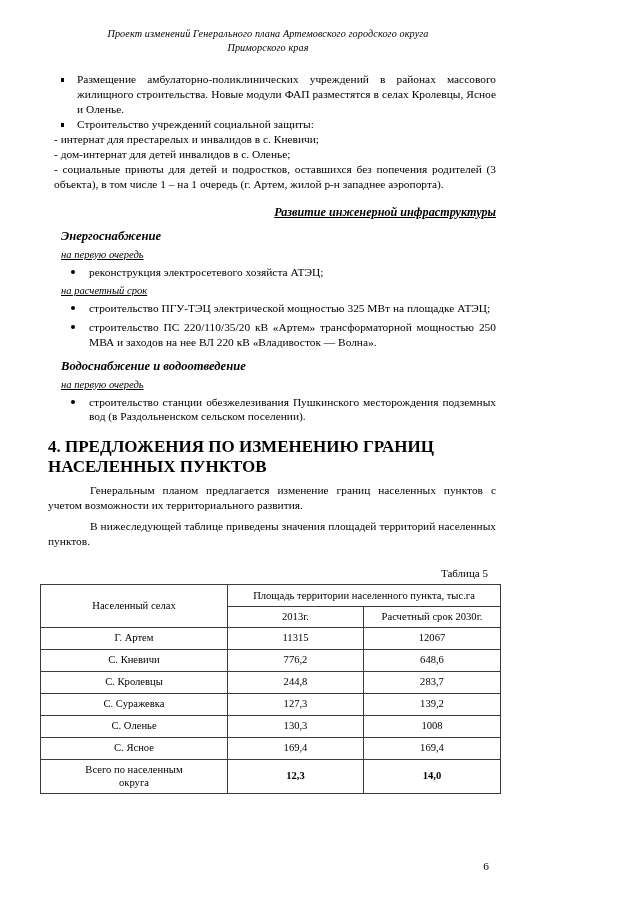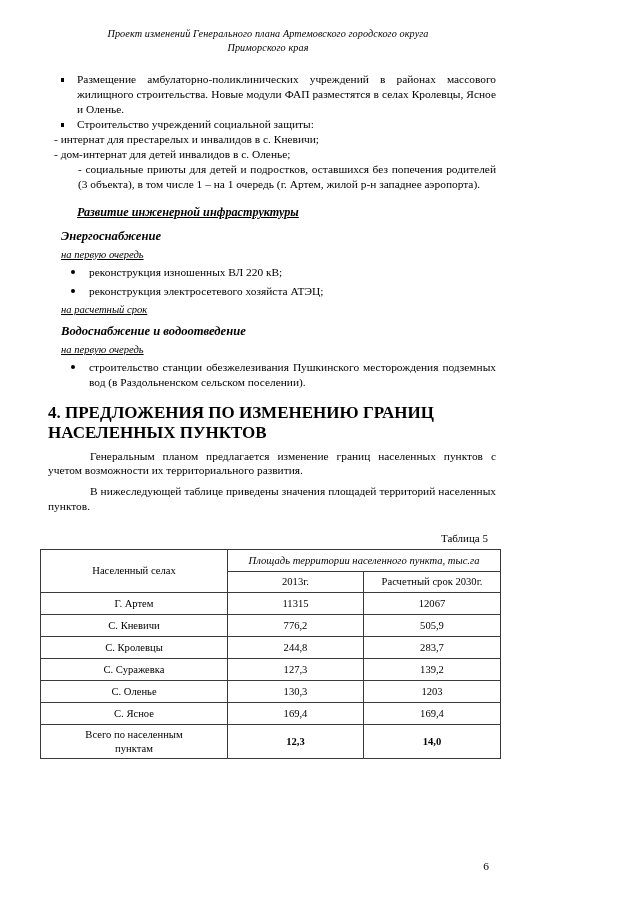--- a/index.html
+++ b/index.html
@@ -89,31 +89,31 @@
 
   .sub-line {
     font-size: 11.4px;
     line-height: 1.3;
     text-align: justify;
     margin: 0;
     padding-left: 6px;
   }
   .sub-line.just {
     text-align: justify;
-    margin-left: 24px;
   }
 
   
   .h-section {
     font-weight: bold;
     font-style: italic;
     font-size: 12.2px;
     text-decoration: underline;
     margin: 13px 0 0 0;
     padding-left: 29px;
+    text-align: right;
   }
   .h-sub {
     font-weight: bold;
     font-style: italic;
     font-size: 12.6px;
     margin: 9px 0 0 0;
     padding-left: 13px;
   }
   .h-stage {
     font-style: italic;
@@ -168,21 +168,21 @@
   table.areas .col-v2   { width: 137px; }
 
   table.areas tr.data td { height: 15px; }
   table.areas tr.total td {
     font-weight: bold;
   }
   table.areas tr.total td.name-cell {
     font-weight: normal;
     font-style: normal;
   }
-  table.areas td.hdr-span { padding: 4px 4px; font-style: italic; }
+  table.areas td.hdr-span { padding: 4px 4px; }
 
   
   .page-number {
     position: absolute;
     right: 47px;
     bottom: 33px;
     font-size: 11.4px;
   }
 </style>
 </head>
@@ -203,24 +203,27 @@
     </ul>
     <p class="sub-line">- интернат для престарелых и инвалидов в с. Кневичи;</p>
     <p class="sub-line">-  дом-интернат для детей инвалидов в с. Оленье;</p>
     <p class="sub-line just">-  социальные приюты для детей  и  подростков,  оставшихся  без  попечения родителей (3 объекта), в том числе 1 – на 1 очередь (г. Артем, жилой р-н  западнее аэропорта).</p>
 
     <p class="h-section">Развитие инженерной инфраструктуры</p>
 
     <p class="h-sub">Энергоснабжение</p>
     <p class="h-stage">на первую очередь</p>
     <ul class="dot">
-      <li>реконструкция изношенных ВЛ 220 кВ;</li>
       <li>реконструкция электросетевого хозяйста АТЭЦ;</li>
     </ul>
     <p class="h-stage">на расчетный срок</p>
+    <ul class="dot">
+      <li>строительство  ПГУ-ТЭЦ  электрической  мощностью  325  МВт  на  площадке АТЭЦ;</li>
+      <li>строительство ПС 220/110/35/20 кВ «Артем»  трансформаторной мощностью 250 МВА и заходов на нее ВЛ 220 кВ «Владивосток — Волна».</li>
+    </ul>
 
     <p class="h-sub">Водоснабжение и водоотведение</p>
     <p class="h-stage">на первую очередь</p>
     <ul class="dot">
       <li>строительство  станции  обезжелезивания  Пушкинского  месторождения  подземных вод (в Раздольненском сельском поселении).</li>
     </ul>
 
     <p class="h-numbered">4. ПРЕДЛОЖЕНИЯ ПО ИЗМЕНЕНИЮ ГРАНИЦ НАСЕЛЕННЫХ ПУНКТОВ</p>
     <p class="para">Генеральным планом предлагается изменение границ населенных пунктов с учетом возможности их территориального развития.</p>
     <p class="para">В нижеследующей таблице  приведены значения площадей территорий населенных пунктов.</p>
@@ -244,47 +247,47 @@
         </tr>
 
         <tr class="data">
           <td>Г. Артем</td>
           <td>11315</td>
           <td>12067</td>
         </tr>
         <tr class="data">
           <td>С. Кневичи</td>
           <td>776,2</td>
-          <td>505,9</td>
+          <td>648,6</td>
         </tr>
         <tr class="data">
           <td>С. Кролевцы</td>
           <td>244,8</td>
           <td>283,7</td>
         </tr>
         <tr class="data">
           <td>С. Суражевка</td>
           <td>127,3</td>
           <td>139,2</td>
         </tr>
         <tr class="data">
           <td>С. Оленье</td>
           <td>130,3</td>
-          <td>1203</td>
+          <td>1008</td>
         </tr>
         <tr class="data">
           <td>С. Ясное</td>
           <td>169,4</td>
           <td>169,4</td>
         </tr>
 
         <tr class="total">
           <td class="name-cell">
             <span>Всего по населенным</span><br>
-            <span>пунктам</span>
+            <span>округа</span>
           </td>
           <td>12,3</td>
           <td>14,0</td>
         </tr>
       </tbody>
     </table>
 
   </div>
 
   <div class="page-number">6</div>

